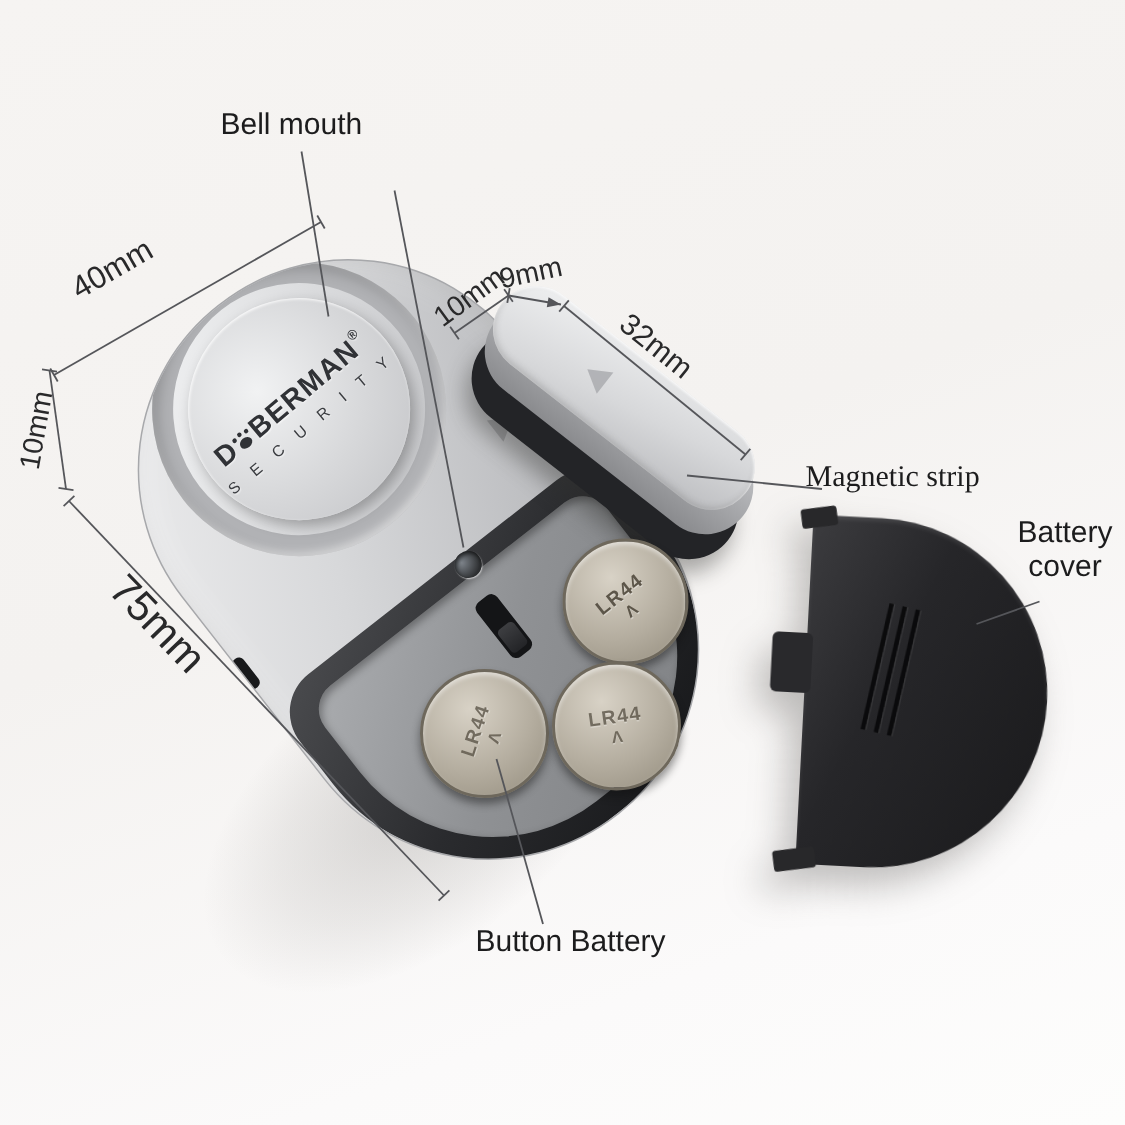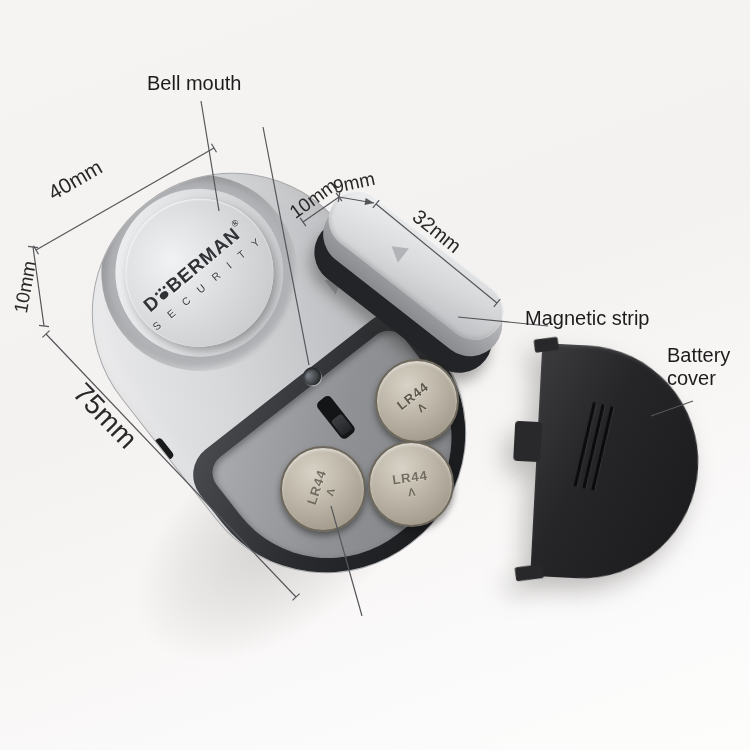--- a/index.html
+++ b/index.html
@@ -2,21 +2,21 @@
 <html><head>
 <meta charset="utf-8">
 <style>
   html,body{margin:0;padding:0;background:#fff;}
   .scene{
     position:relative;width:750px;height:750px;overflow:hidden;
     background:linear-gradient(160deg,#f6f4f2 0%,#f4f2f0 45%,#fbfafa 80%,#fdfdfc 100%);
     font-family:"Liberation Sans",sans-serif;
   }
   
-  .lbl{position:absolute;color:#1c1c1d;font-size:20px;line-height:1.15;white-space:nowrap;z-index:60;}
+  .lbl{position:absolute;color:#1c1c1d;font-size:20px;line-height:1.15;white-space:nowrap;z-index:60;text-align:center;}
   .dim{position:absolute;color:#29292a;font-size:19px;white-space:nowrap;z-index:60;}
   
   .ground-shadow{
     position:absolute;left:110px;top:440px;width:340px;height:190px;border-radius:50%;
     background:radial-gradient(ellipse at center,rgba(105,102,98,0.25) 0%,rgba(105,102,98,0.10) 45%,transparent 70%);
     transform:rotate(-38deg);z-index:1;
   }
   
   .device-body{
     position:absolute;left:139px;top:157px;width:278px;height:430px;border-radius:139px;
@@ -194,22 +194,23 @@
       <line x1="338.2" y1="201.9" x2="339.8" y2="192.1"></line>
 
       <line x1="376" y1="204" x2="497" y2="303"></line>
       <line x1="372.8" y1="207.8" x2="379.2" y2="200.2"></line>
       <line x1="493.8" y1="306.8" x2="500.2" y2="299.2"></line>
     </g>
     <polygon points="374,203 364.5,204.9 365.7,198.1" fill="#55565a"></polygon>
   </svg>
 
   <div class="lbl" style="left:147px;top:72px;">Bell mouth</div>
-  <div class="lbl" style="left:525px;top:307px;">Magnetic strip</div>
+  <div class="lbl" style="left:537px;top:307px;font-family:Liberation Serif, serif;">Magnetic strip</div>
   <div class="lbl" style="left:667px;top:344px;width:86px;white-space:normal;">Battery cover</div>
+  <div class="lbl" style="left:317px;top:617px;">Button Battery</div>
 
   <div class="dim" style="left:46px;top:168px;font-size:21px;transform:rotate(-30deg);">40mm</div>
   <div class="dim" style="left:-1px;top:276px;transform:rotate(-80deg);">10mm</div>
   <div class="dim" style="left:66px;top:400px;font-size:28px;transform:rotate(46deg);">75mm</div>
   <div class="dim" style="left:287px;top:188px;transform:rotate(-36deg);">10mm</div>
   <div class="dim" style="left:333px;top:172px;transform:rotate(-12deg);">9mm</div>
   <div class="dim" style="left:409px;top:220px;font-size:20px;transform:rotate(39deg);">32mm</div>
 
 </div>
 

